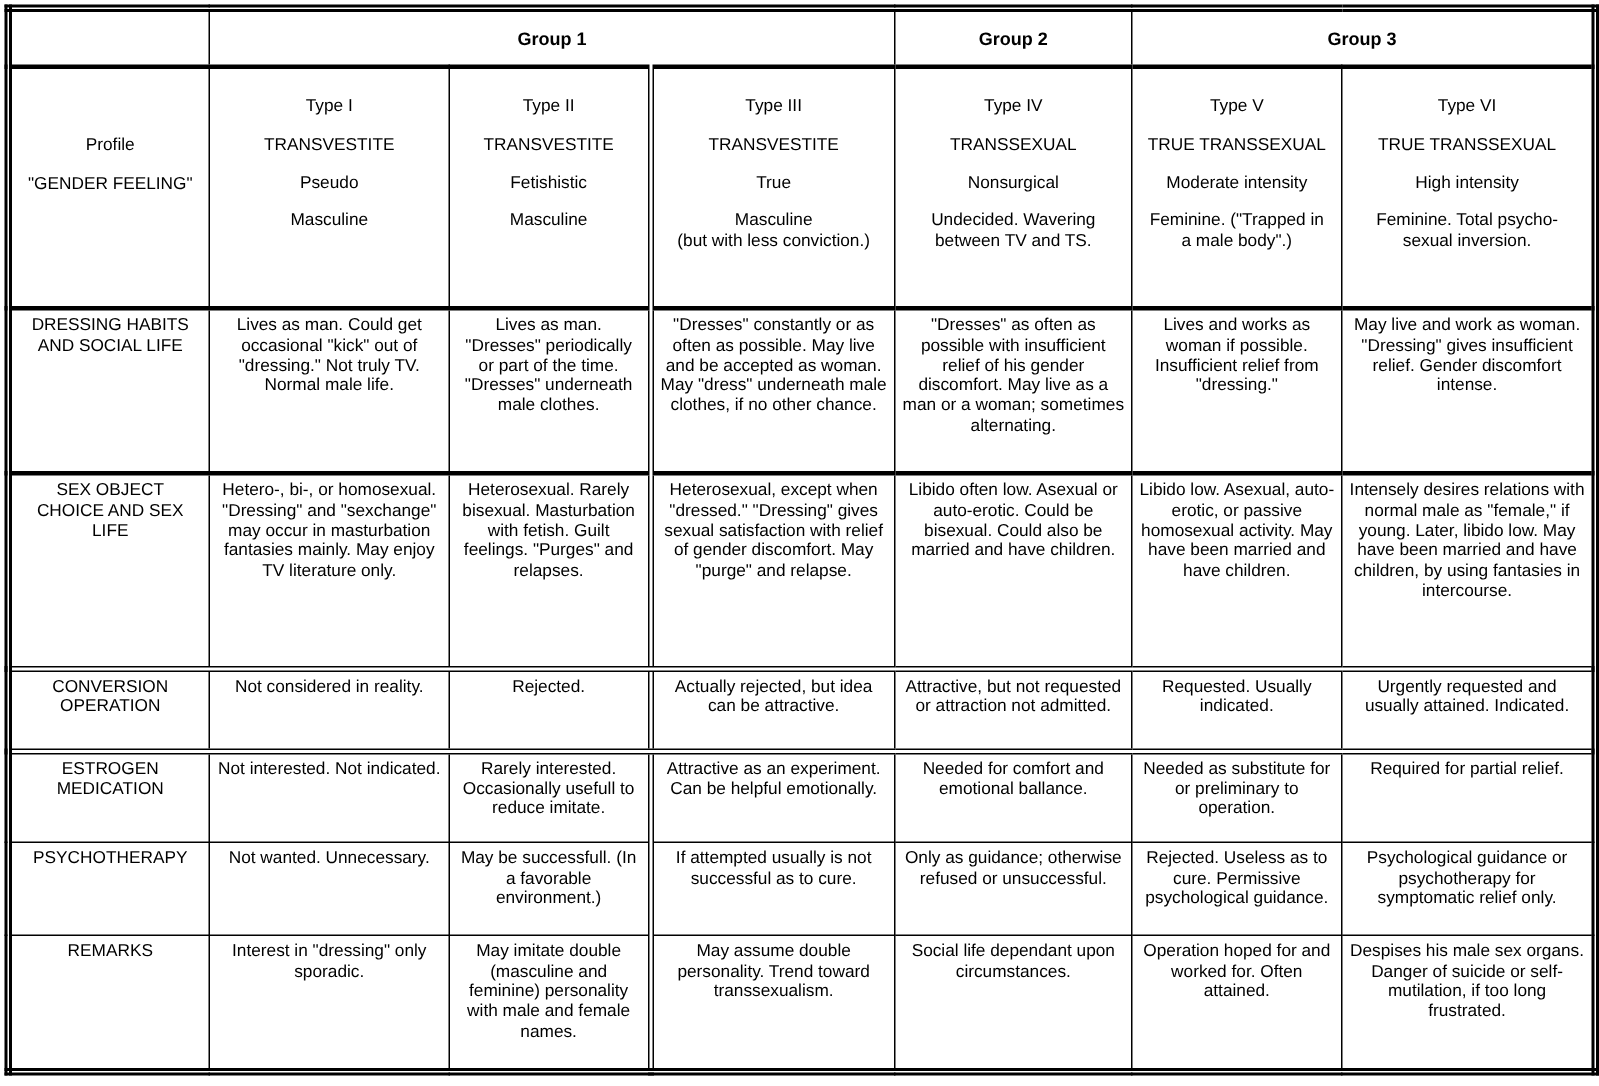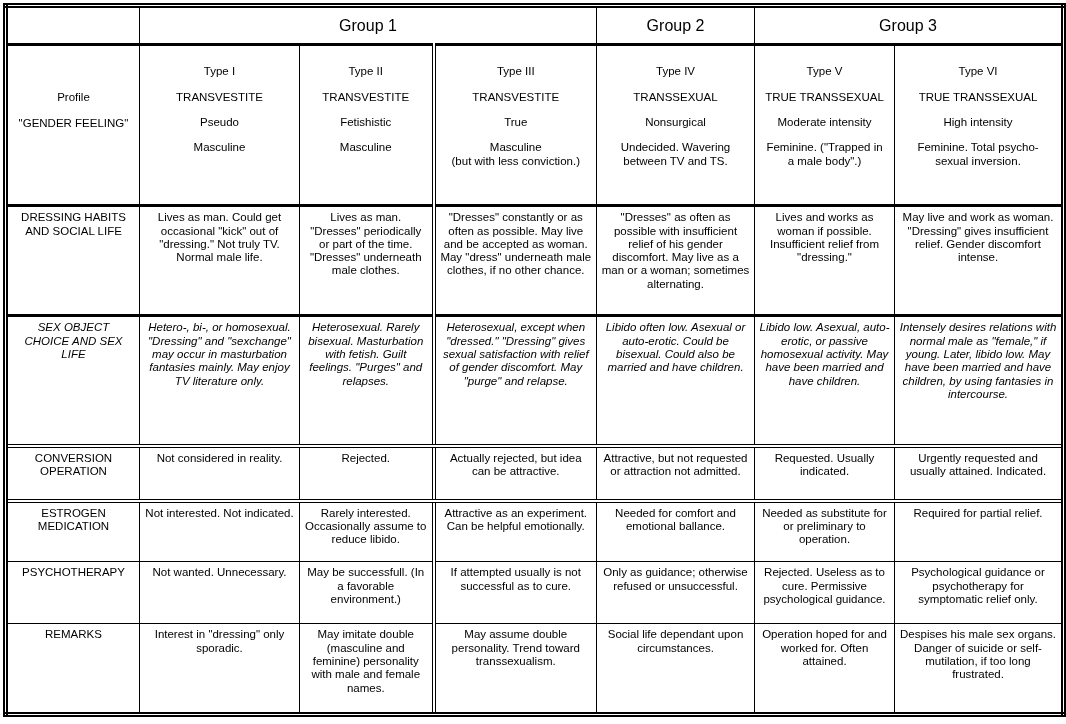--- a/index.html
+++ b/index.html
@@ -26,33 +26,33 @@
     vertical-align: top;
     padding: 4px 4px 2px 4px;
     white-space: pre-line;
     overflow: hidden;
   }
   
   tr.r-title    { height: 44px; }
   tr.r-group    { height: 34px; }
   tr.r-typehead { height: 104px; }
   tr.r-dressing { height: 96px; }
-  tr.r-sexobj   { height: 113px; font-style: italic; }
+  tr.r-sexobj   { height: 113px; }
   tr.r-kinsey   { height: 22px; }
   tr.r-conversion { height: 48px; }
   tr.r-estrogen { height: 53px; }
   tr.r-psycho   { height: 54px; }
   tr.r-remarks  { height: 79px; }
 
   .title-cell {
     font-size: 14.5px; font-weight: bold; font-style: italic;
     vertical-align: middle; line-height: 1.5;
     border-bottom: 1px solid #000;
   }
-  .group-cell { font-weight: normal; font-size: 16px; vertical-align: middle; }
+  .group-cell { font-weight: bold; font-size: 12px; vertical-align: middle; }
   tr.r-group td    { border-bottom: 3px solid #000; }
   tr.r-typehead td { border-bottom: 3px solid #000; }
   tr.r-dressing td { border-bottom: 3px solid #000; }
   tr.r-sexobj td   { border-bottom: 4px double #000; }
   tr.r-kinsey td   { border-bottom: 4px double #000; vertical-align: middle; padding: 1px 4px; }
   tr.r-conversion td { border-bottom: 4px double #000; }
 
   td.v-double { border-left: 4px double #000; }
 
   .stack { display: flex; flex-direction: column; gap: 12px; padding-top: 2px; }
@@ -176,21 +176,21 @@
     <td class="v-double">Actually rejected, but idea can be attractive.</td>
     <td>Attractive, but not requested or attraction not admitted.</td>
     <td>Requested. Usually indicated.</td>
     <td>Urgently requested and usually attained. Indicated.</td>
   </tr>
 
   <tr class="r-estrogen">
     <td class="row-label">ESTROGEN
 MEDICATION</td>
     <td>Not interested. Not indicated.</td>
-    <td>Rarely interested. Occasionally assume to reduce libido.</td>
+    <td>Rarely interested. Occasionally usefull to reduce imitate.</td>
     <td class="v-double">Attractive as an experiment. Can be helpful emotionally.</td>
     <td>Needed for comfort and emotional ballance.</td>
     <td>Needed as substitute for or preliminary to operation.</td>
     <td>Required for partial relief.</td>
   </tr>
 
   <tr class="r-psycho">
     <td class="row-label">PSYCHOTHERAPY</td>
     <td>Not wanted. Unnecessary.</td>
     <td>May be successfull. (In a favorable environment.)</td>

